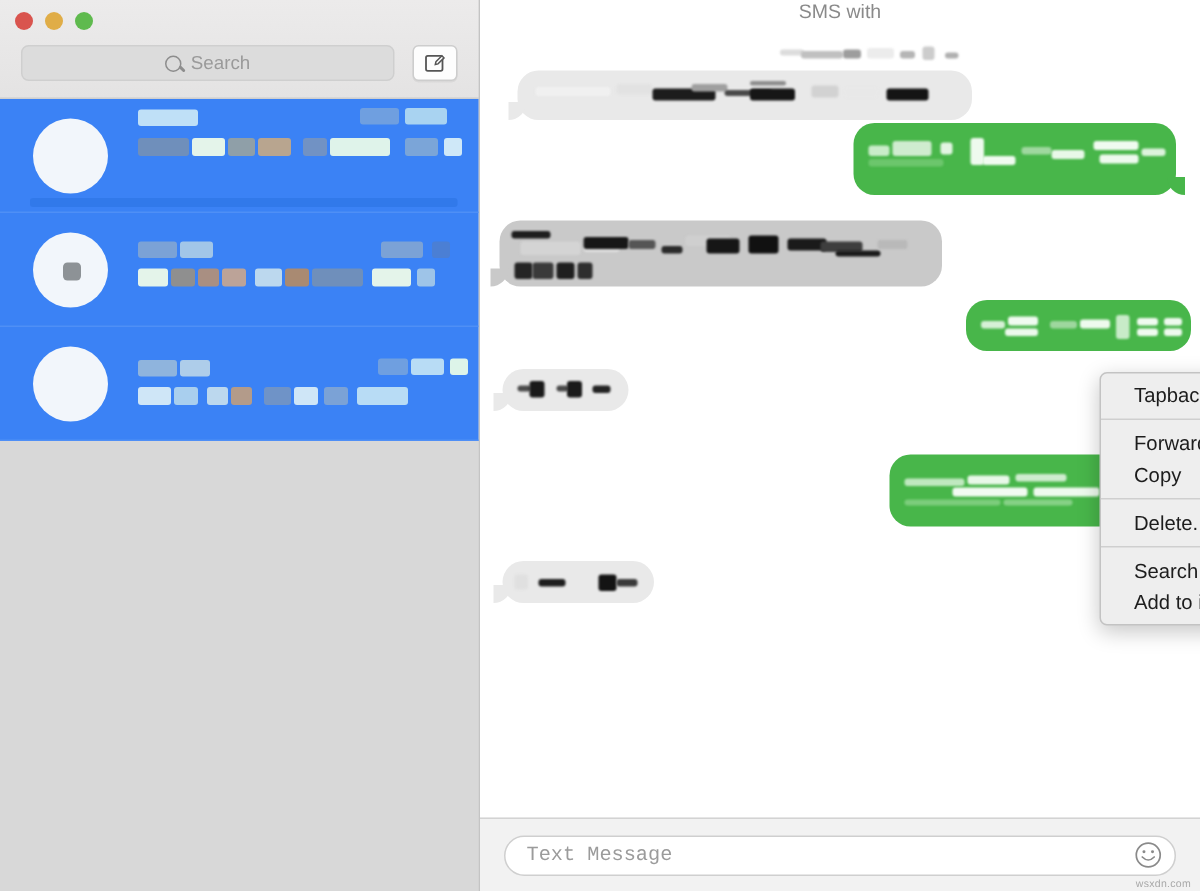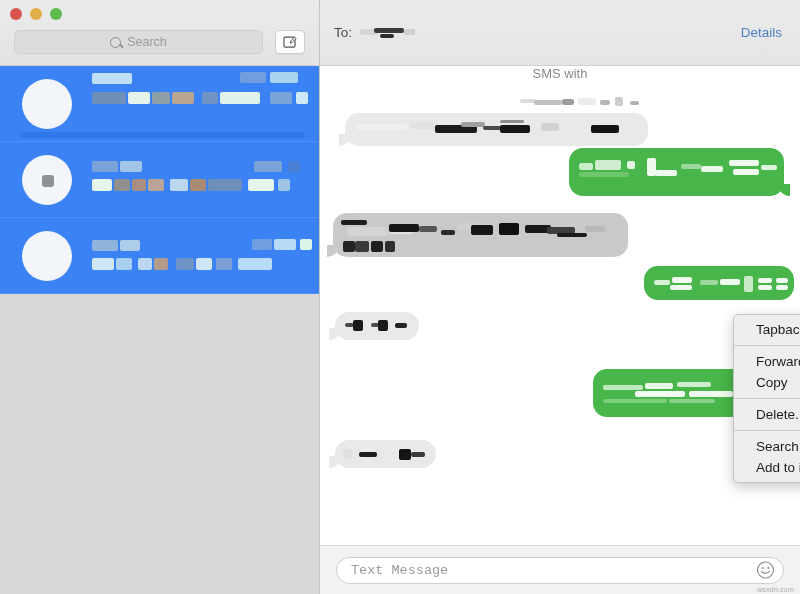--- a/index.html
+++ b/index.html
@@ -238,30 +238,20 @@
         <span class="blk" style="left:176px;top:40px;width:18px;height:12px;background:#6f93c7;"></span>
         <span class="blk" style="left:196px;top:40px;width:16px;height:12px;background:#cfe6f7;"></span>
         <span class="blk" style="left:216px;top:40px;width:16px;height:12px;background:#7ba2d6;"></span>
         <span class="blk" style="left:238px;top:40px;width:34px;height:12px;background:#b8dcf5;"></span>
       </div>
     </div>
   </div>
 
   <div class="chat">
 
-    <div class="chat-header">
-      <span class="to-label">To:</span>
-      <span class="to-value">
-        <span class="streak" style="left:0;top:3px;width:18px;height:6px;background:#d6d6d6;"></span>
-        <span class="streak" style="left:14px;top:2px;width:30px;height:5px;background:#3a3a3a;"></span>
-        <span class="streak" style="left:20px;top:8px;width:14px;height:4px;background:#2c2c2c;"></span>
-        <span class="streak" style="left:44px;top:3px;width:12px;height:6px;background:#cfcfcf;"></span>
-      </span>
-      <span class="details">Details</span>
-    </div>
 
     <div class="messages">
 
       <div class="sms-with">SMS with</div>
 
       <div class="sms-name">
         <span class="streak" style="left:0;top:3px;width:16px;height:4px;background:#dcdcdc;"></span>
         <span class="streak" style="left:14px;top:4px;width:28px;height:5px;background:#c0c0c0;"></span>
         <span class="streak" style="left:42px;top:3px;width:12px;height:6px;background:#9d9d9d;"></span>
         <span class="streak" style="left:58px;top:2px;width:18px;height:7px;background:#ececec;"></span>

